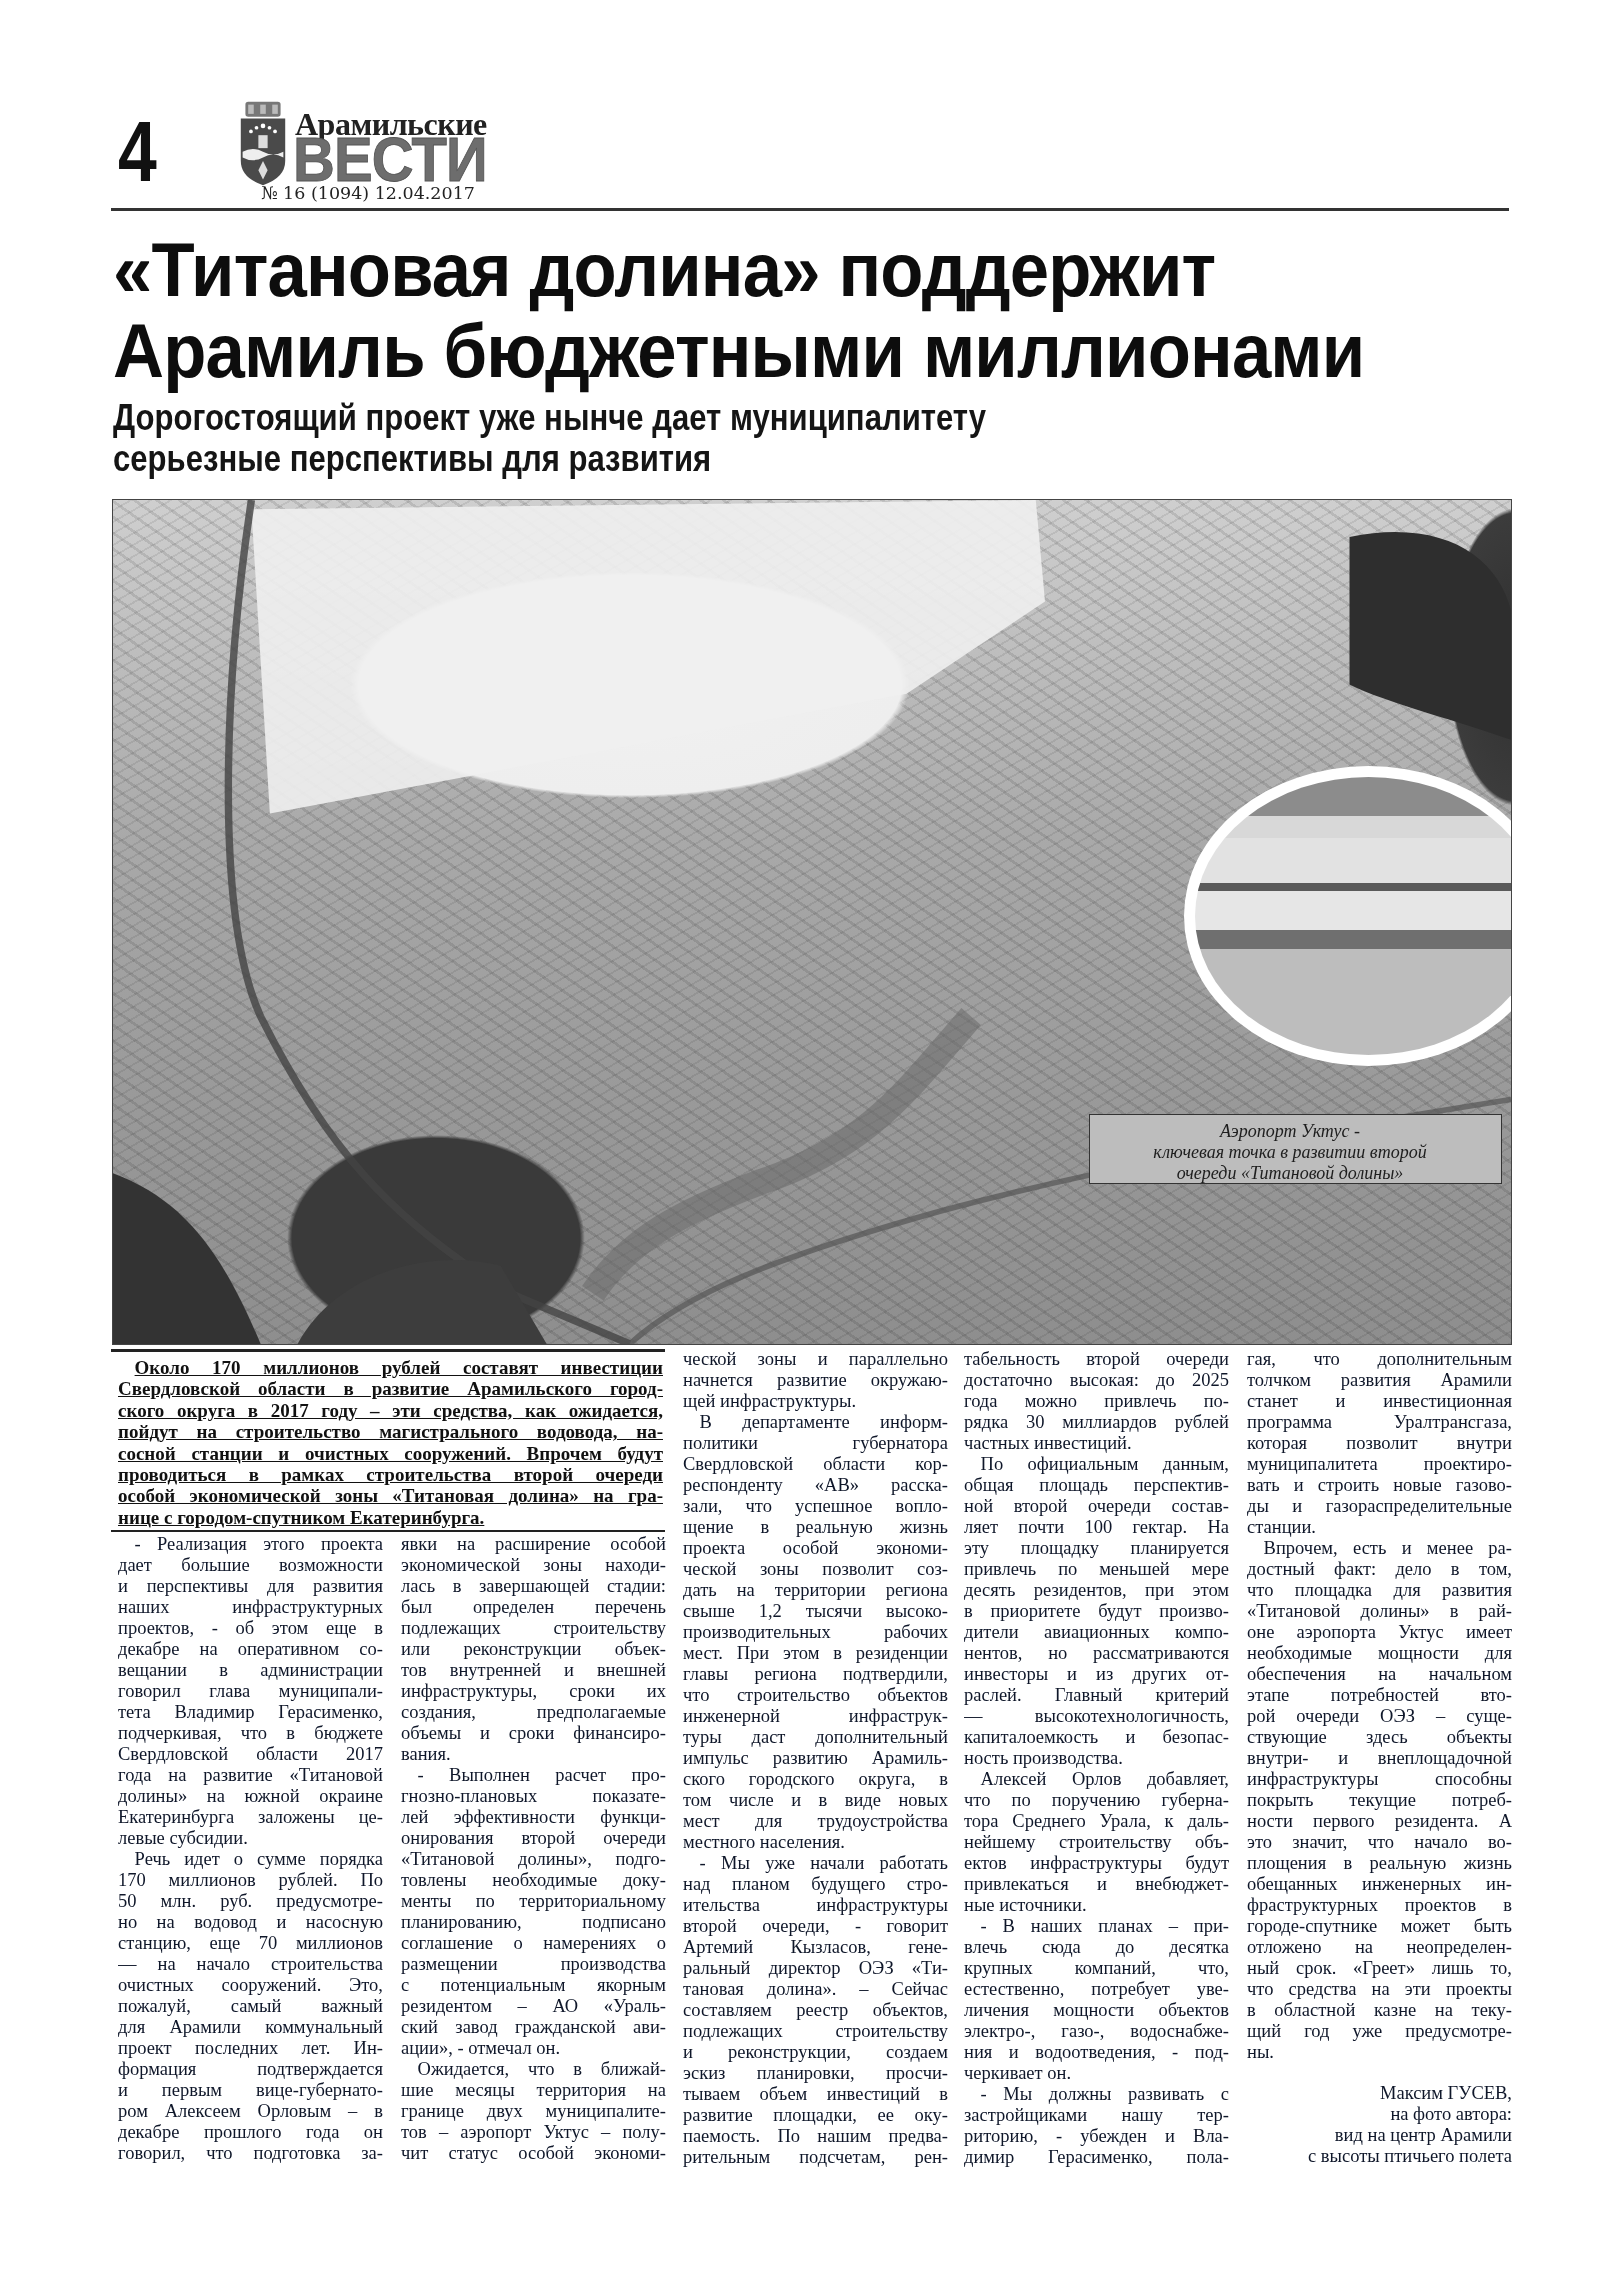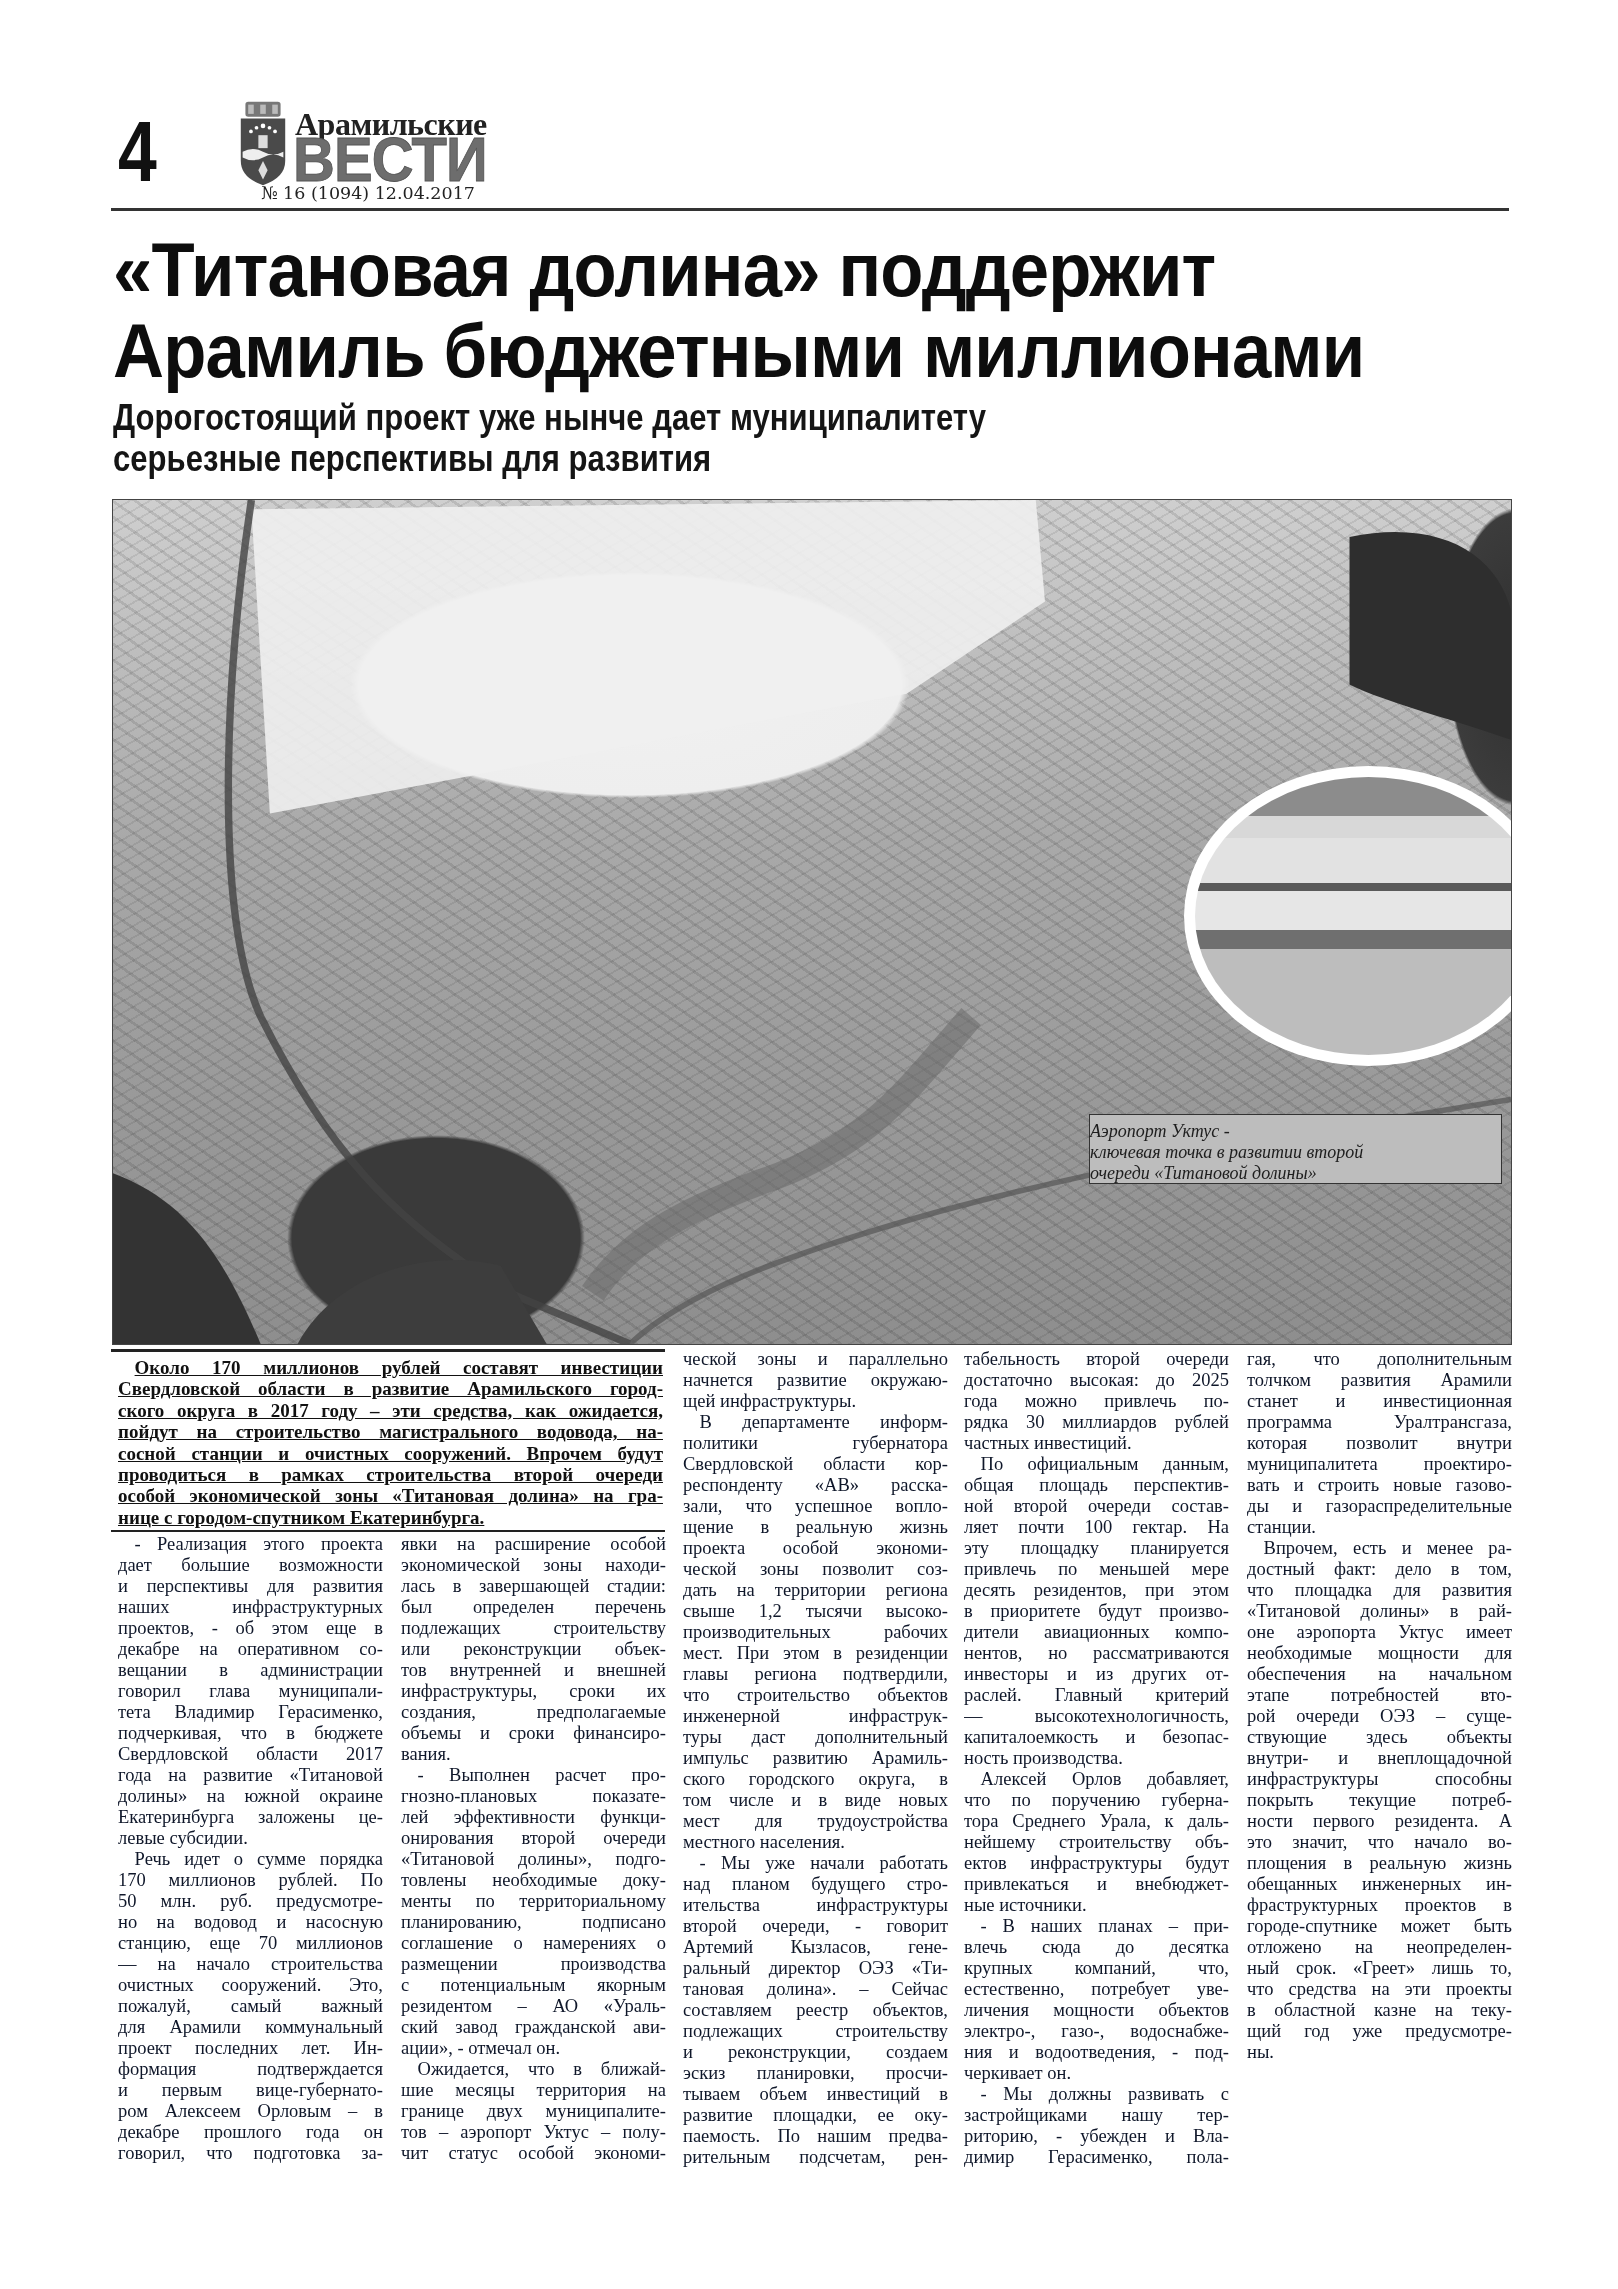--- a/index.html
+++ b/index.html
@@ -28,21 +28,21 @@
       radial-gradient(ellipse 111px 240px at 1403px 157px, #2f2f2f 0%, #3c3c3c 60%, transparent 62%),
       repeating-linear-gradient(35deg, rgba(0,0,0,0.10) 0 2.8px, rgba(255,255,255,0.0) 2.8px 13px),
       repeating-linear-gradient(-30deg, rgba(0,0,0,0.08) 0 1.8px, rgba(255,255,255,0.0) 1.8px 10px),
       linear-gradient(180deg, #cfcfcf 0%, #a9a9a9 40%, #9a9a9a 70%, #8e8e8e 100%);
   }
   .photo svg.land { position: absolute; left: 0; top: 0; width: 100%; height: 100%; }
   .inset { position: absolute; left: 1071px; top: 266px; width: 369px; height: 300px; border-radius: 50%; background: #fff; }
   .inset-inner { position: absolute; left: 11px; top: 11px; width: 347px; height: 278px; border-radius: 50%; overflow: hidden;
     background:
       linear-gradient(180deg, #8c8c8c 0 14%, #d8d8d8 14% 22%, #e2e2e2 22% 38%, #5a5a5a 38% 41%, #e6e6e6 41% 55%, #6f6f6f 55% 62%, #bdbdbd 62% 100%); }
-  .caption { position: absolute; left: 1089px; top: 1114px; width: 413px; height: 70px; background: #bdbdbd; border: 1.8px solid #333; box-sizing: border-box; padding: 5.5px 11px 0 0; text-align: left; font-family: "Liberation Serif", serif; font-style: italic; font-size: 18px; line-height: 21px; color: #1e1e1e; }
+  .caption { position: absolute; left: 1089px; top: 1114px; width: 413px; height: 70px; background: #bdbdbd; border: 1.8px solid #333; box-sizing: border-box; padding: 5.5px 11px 0 0; text-align: center; font-family: "Liberation Serif", serif; font-style: italic; font-size: 18px; line-height: 21px; color: #1e1e1e; }
   .caption div { white-space: nowrap; }
 
   
   .rule-lead-top { position: absolute; left: 111px; top: 1349px; width: 554px; height: 2.8px; background: #222; }
   .lead { position: absolute; left: 118px; top: 1357px; width: 545px; font-family: "Liberation Serif", serif; font-weight: bold; font-size: 19px; line-height: 21.4px; color: #111; text-align: justify; text-decoration: underline; }
   .lead .ln { display: block; text-align: justify; text-align-last: justify; white-space: nowrap; }
   .lead .ln.last { text-align-last: left; }
   .rule-lead-bottom { position: absolute; left: 111px; top: 1530px; width: 554px; height: 1.8px; background: #222; }
 
   
@@ -304,16 +304,22 @@
       <span class="ln">площения в реальную жизнь</span>
       <span class="ln">обещанных инженерных ин-</span>
       <span class="ln">фраструктурных проектов в</span>
       <span class="ln">городе-спутнике может быть</span>
       <span class="ln">отложено на неопределен-</span>
       <span class="ln">ный срок. «Греет» лишь то,</span>
       <span class="ln">что средства на эти проекты</span>
       <span class="ln">в областной казне на теку-</span>
       <span class="ln">щий год уже предусмотре-</span>
       <span class="ln left">ны.</span>
+      <div class="byline">
+        <span class="ln right">Максим ГУСЕВ,</span>
+        <span class="ln right">на фото автора:</span>
+        <span class="ln right">вид на центр Арамили</span>
+        <span class="ln right">с высоты птичьего полета</span>
+      </div>
     </div>
 
 </div>
 
 
 </body></html>

